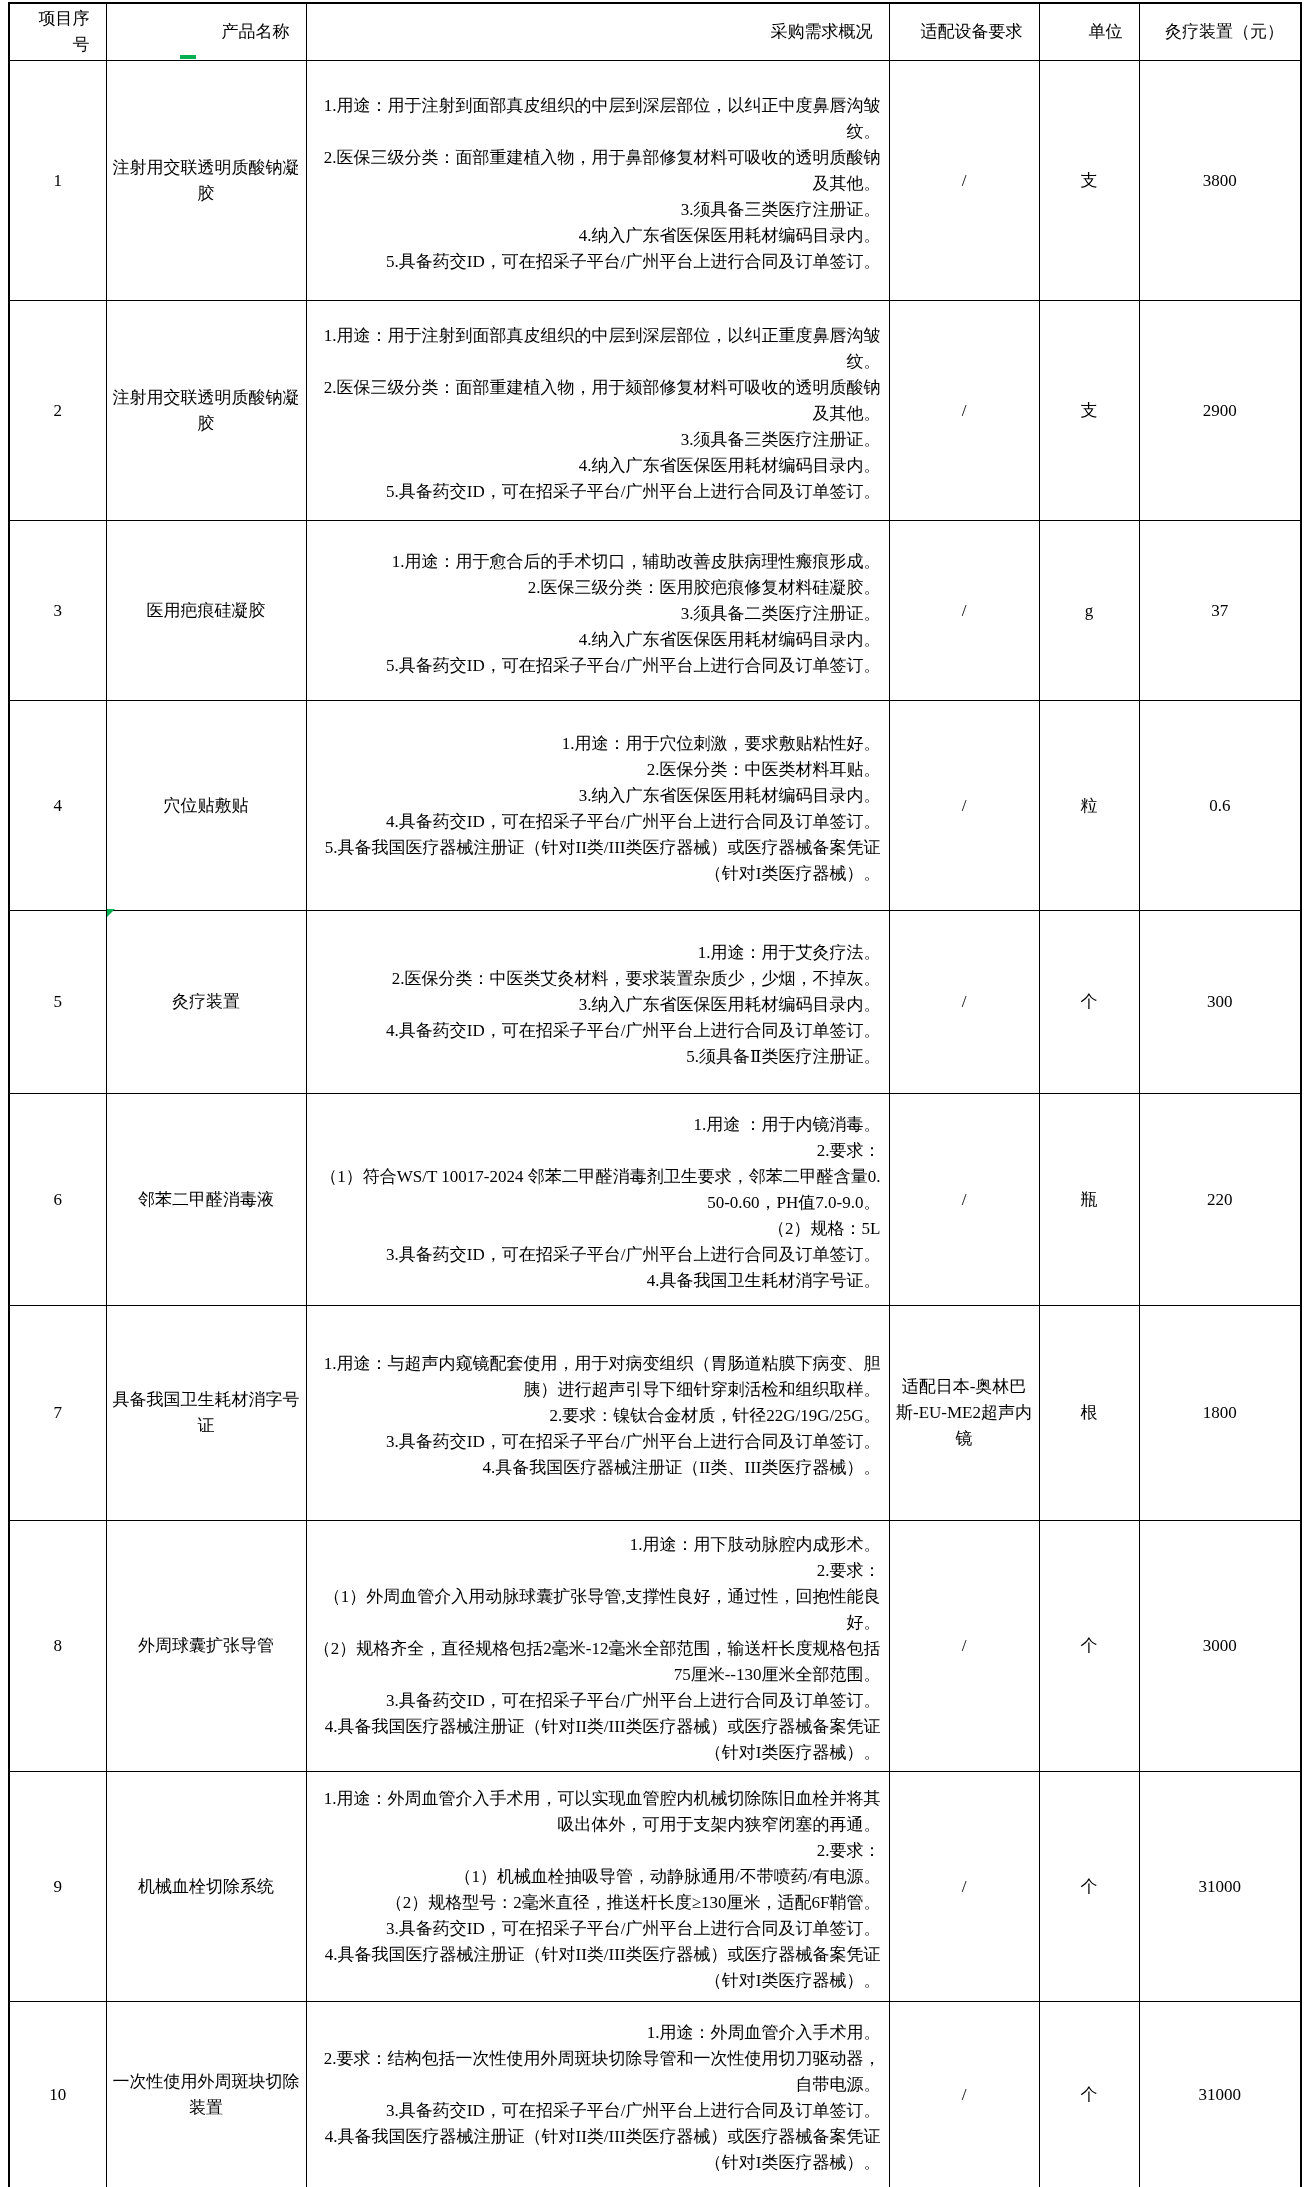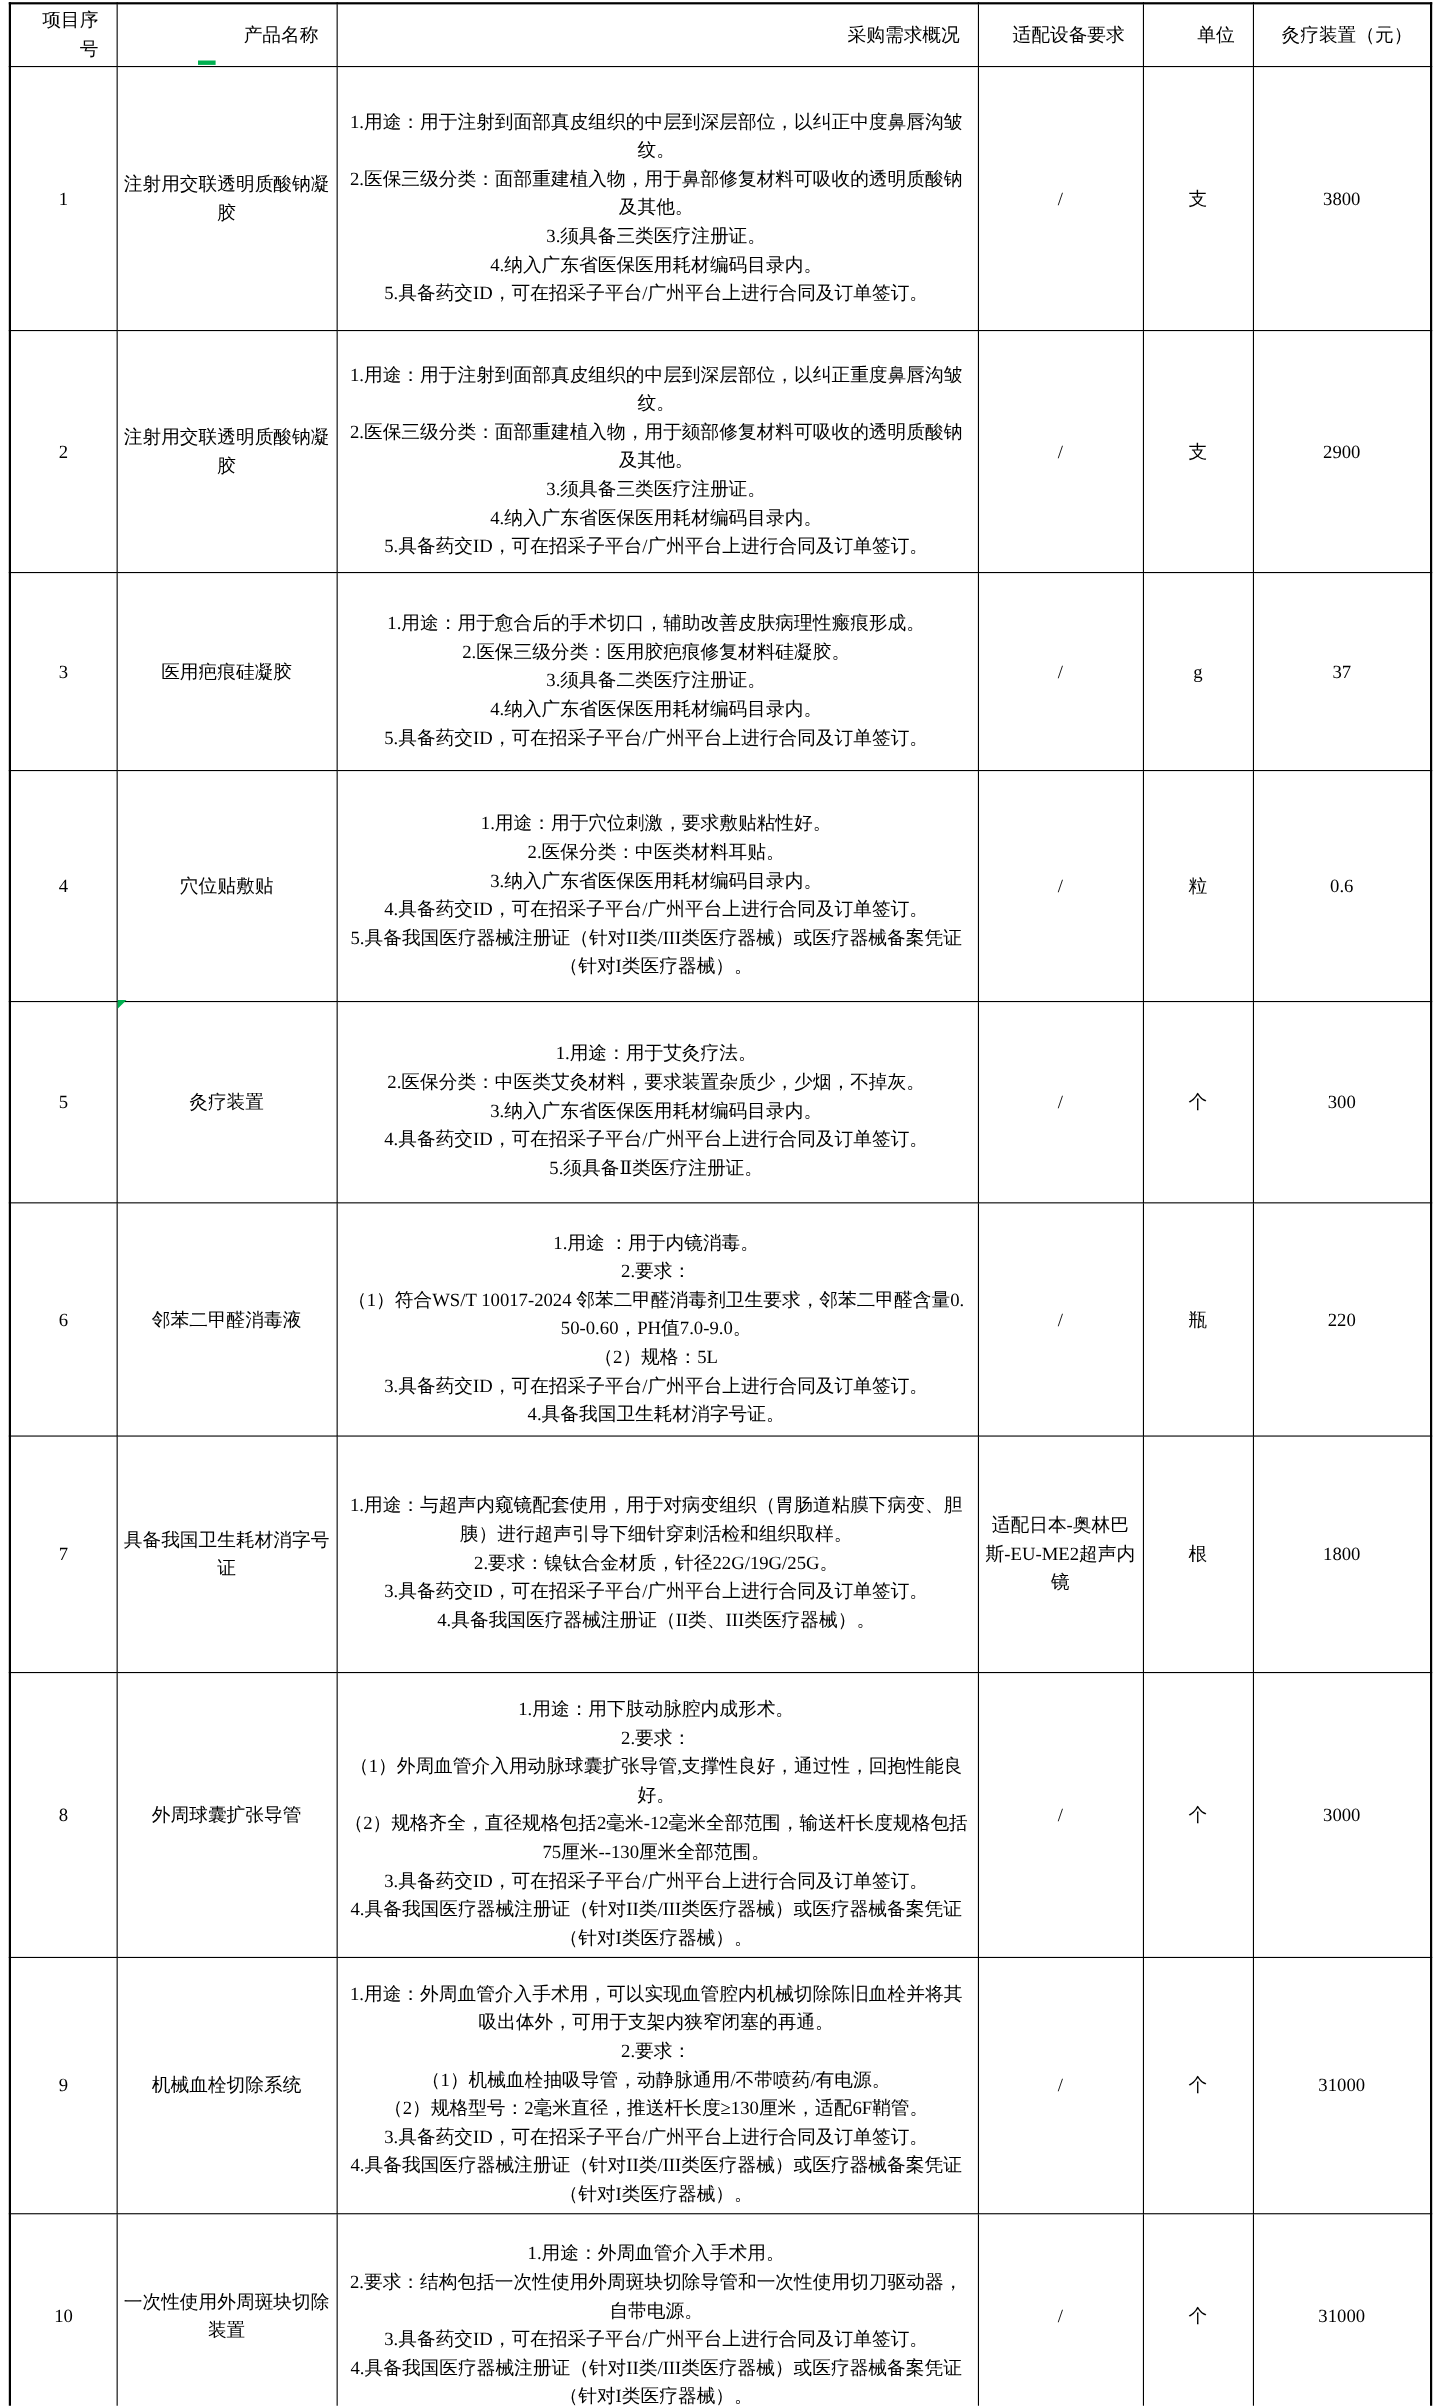--- a/index.html
+++ b/index.html
@@ -37,22 +37,22 @@
   th.hdr {
     text-align: right;
     padding: 2px 16px;
     margin-top: 16px;
   }
   td.c-center {
     text-align: center;
     padding: 2px 6px;
   }
   td.c-details {
-    text-align: center;
-    padding: 20px 8px 4px 6px;
+    text-align: right;
+    padding: 10px 8px 4px 6px;
     white-space: pre-wrap;
     word-break: break-all;
   }
   
   .green-dash {
     position: absolute;
     left: 180px;
     top: 55px;
     width: 16px;
     height: 4px;

